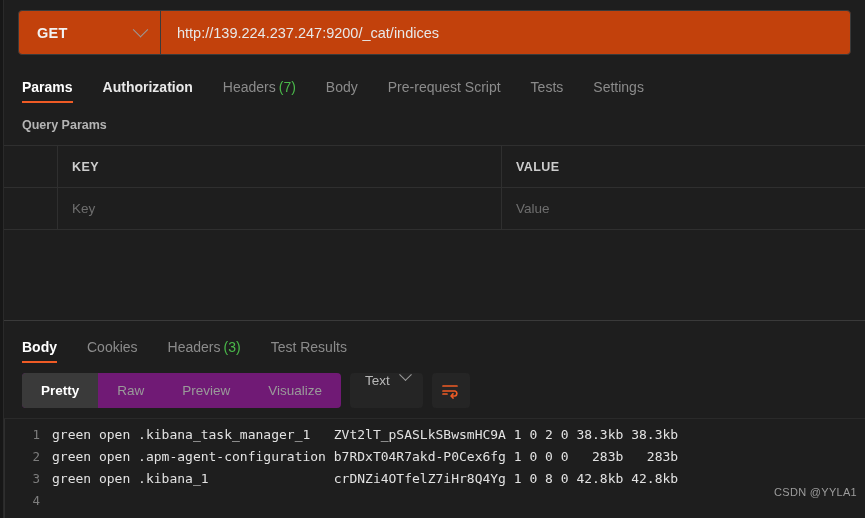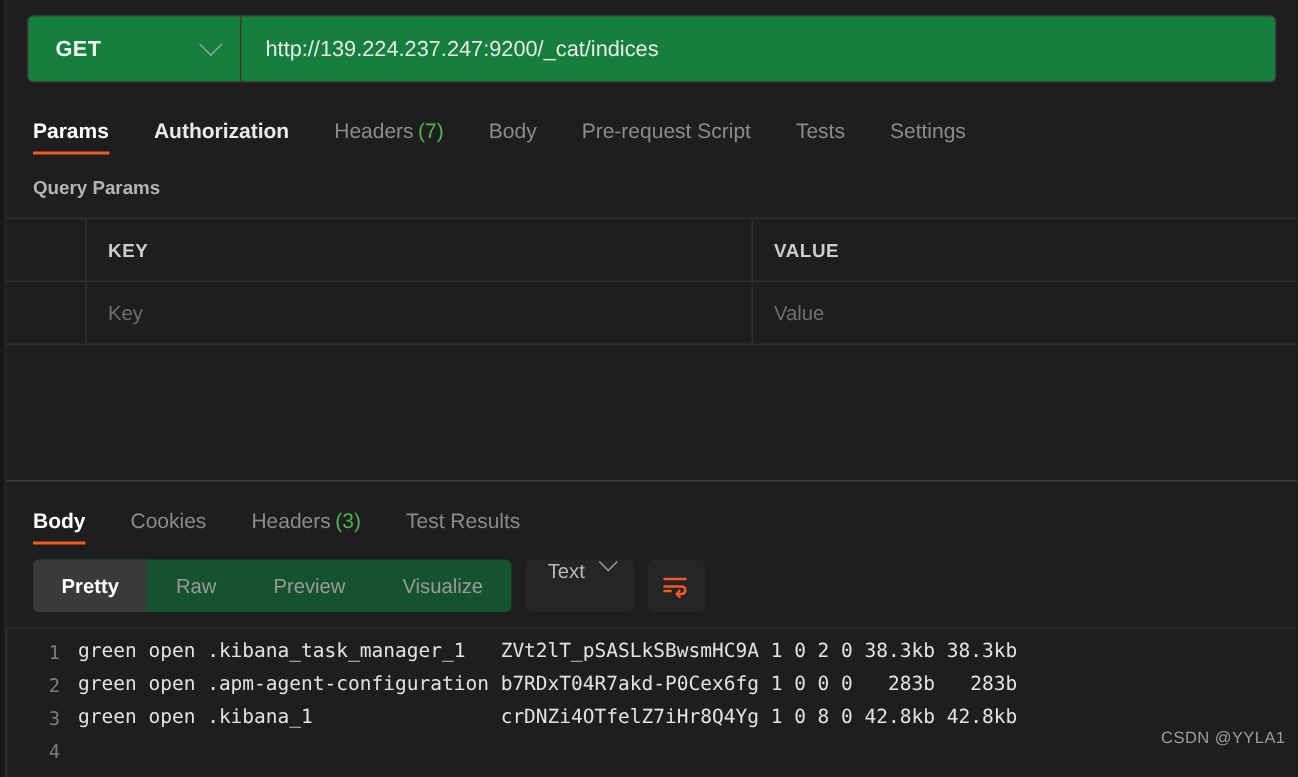--- a/index.html
+++ b/index.html
@@ -39,21 +39,21 @@
     padding: 10px 14px 10px 18px;
     display: flex;
     align-items: center;
     flex: 0 0 auto;
   }
   .url-wrap {
     display: flex;
     align-items: stretch;
     width: 100%;
     height: 45px;
-    background: #15803d;
+    background: #c2410c;
     border: 1px solid #3a3a3a;
     border-radius: 4px;
     overflow: hidden;
   }
   .method-select {
     width: 142px;
     display: flex;
     align-items: center;
     justify-content: space-between;
     padding: 0 14px 0 18px;
@@ -178,21 +178,21 @@
 
   .view-row {
     display: flex;
     align-items: center;
     padding: 10px 0 10px 22px;
     gap: 9px;
     flex: 0 0 auto;
   }
   .seg {
     display: flex;
-    background: #14532d;
+    background: #701a75;
     border-radius: 4px;
     overflow: hidden;
     height: 35px;
   }
   .seg-btn {
     display: flex;
     align-items: center;
     padding: 0 19px;
     font-size: 13.5px;
     color: #9a9a9a;

